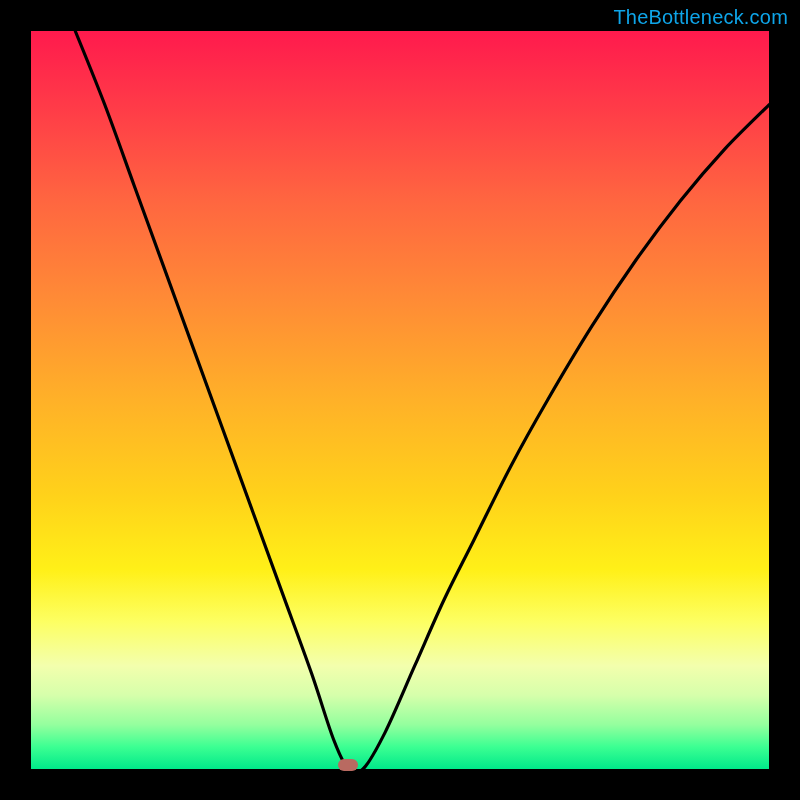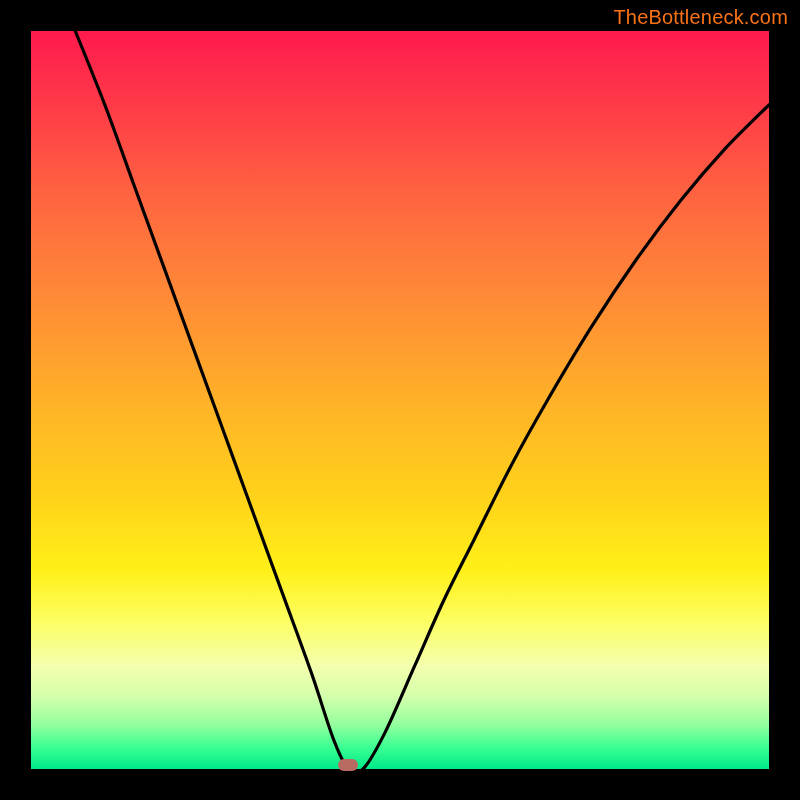--- a/index.html
+++ b/index.html
@@ -38,21 +38,21 @@
       #d6ffab 90%,
       #94ff9e 94%,
       #3cff92 97%,
       #00e98a 100%
     );
   }
   .watermark {
     position: absolute;
     top: 6px;
     right: 12px;
-    color: #f97316;
+    color: #0ea5e9;
     font-size: 20px;
     font-weight: 500;
     letter-spacing: 0.2px;
     user-select: none;
   }
   svg.curve {
     position: absolute;
     top: 0;
     left: 0;
     width: 738px;

